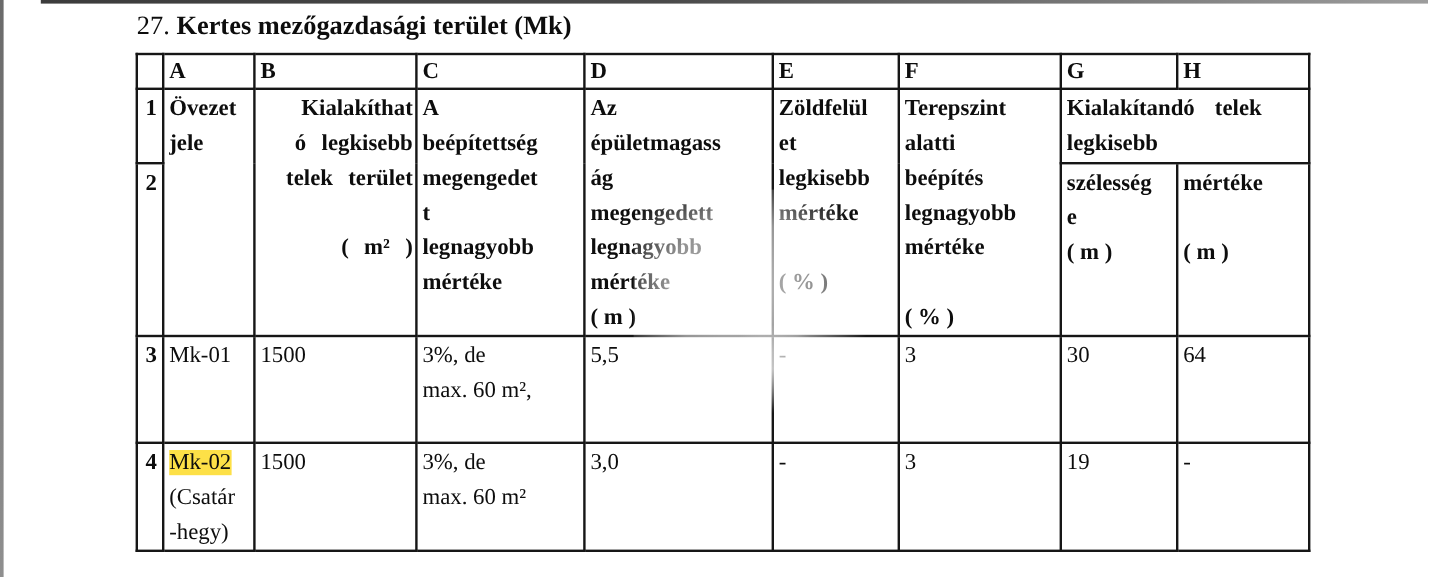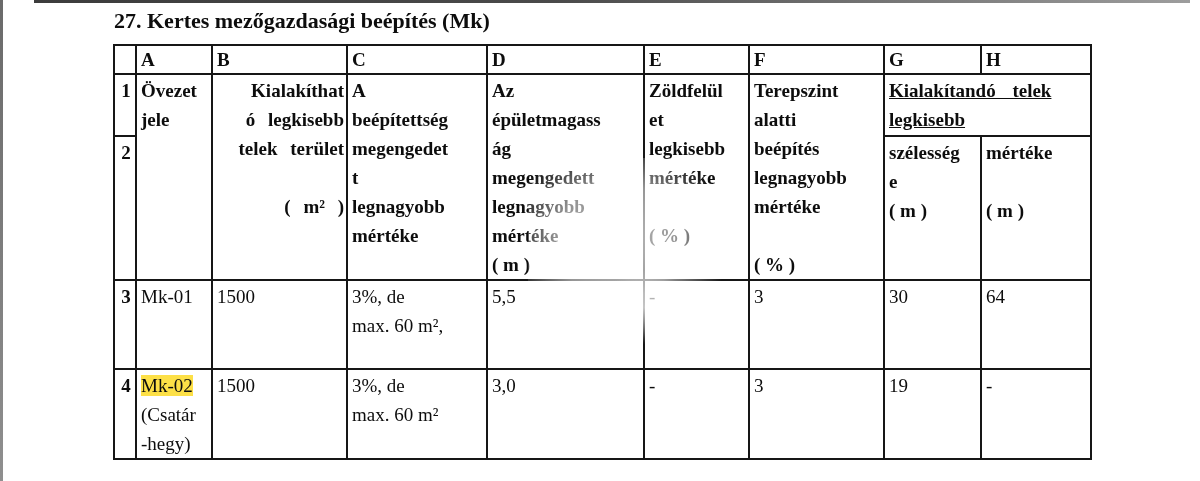--- a/index.html
+++ b/index.html
@@ -18,53 +18,53 @@
     background:radial-gradient(ellipse at 45% 45%,rgba(255,255,255,0.72) 0%,
       rgba(255,255,255,0.55) 40%,rgba(255,255,255,0) 72%);
     pointer-events:none;z-index:5;}
   .watermark2{position:absolute;left:600px;top:270px;width:90px;height:75px;
     background:radial-gradient(ellipse at center,rgba(255,255,255,0.6) 0%,
       rgba(255,255,255,0) 70%);
     pointer-events:none;z-index:5;}
 
   .title{position:absolute;left:114px;top:7px;font-size:22px;line-height:28px;
     white-space:nowrap;}
-  .title .num{font-weight:bold;margin-top:20px;}
+  .title .num{font-weight:normal;margin-top:20px;}
   .title .txt{font-weight:bold;}
 
   table.zoning{
     position:absolute;left:113px;top:44px;width:977px;
     border-collapse:collapse;table-layout:fixed;
   }
   table.zoning td{
     border:2px solid #161616;vertical-align:top;
     padding:1px 2px 0 4px;font-size:19px;line-height:29px;
     overflow:hidden;
   }
   tr.row-letters td{height:25px;line-height:26px;font-weight:bold;}
   tr.r1 td{height:58px;}
   tr.r2 td{height:139px;}
   tr.r3 td{height:86px;}
   tr.r4 td{height:87px;}
   td.hdr{font-weight:bold;margin-top:23px;}
   td.numcol{text-align:center;font-weight:bold;padding:1px 0 0 0;}
   .pre{white-space:pre-line;}
   td.just{word-spacing:8px;text-align:right;}
-  td.just-gh{word-spacing:12px;text-decoration:underline;}
+  td.just-gh{word-spacing:12px;}
   .hl{background:#fde047;}
 </style>
 </head>
 <body>
 
 <div class="edge-left"></div>
 <div class="edge-top"></div>
 
 <div class="title">
   <span class="num">27.</span>
-  <span class="txt">Kertes mezőgazdasági beépítés (Mk)</span>
+  <span class="txt">Kertes mezőgazdasági terület (Mk)</span>
 </div>
 
 <table class="zoning">
   <colgroup>
     <col style="width:22px">
       <col style="width:76px">
       <col style="width:135px">
     <col style="width:140px">
       <col style="width:157px">
       <col style="width:105px">

